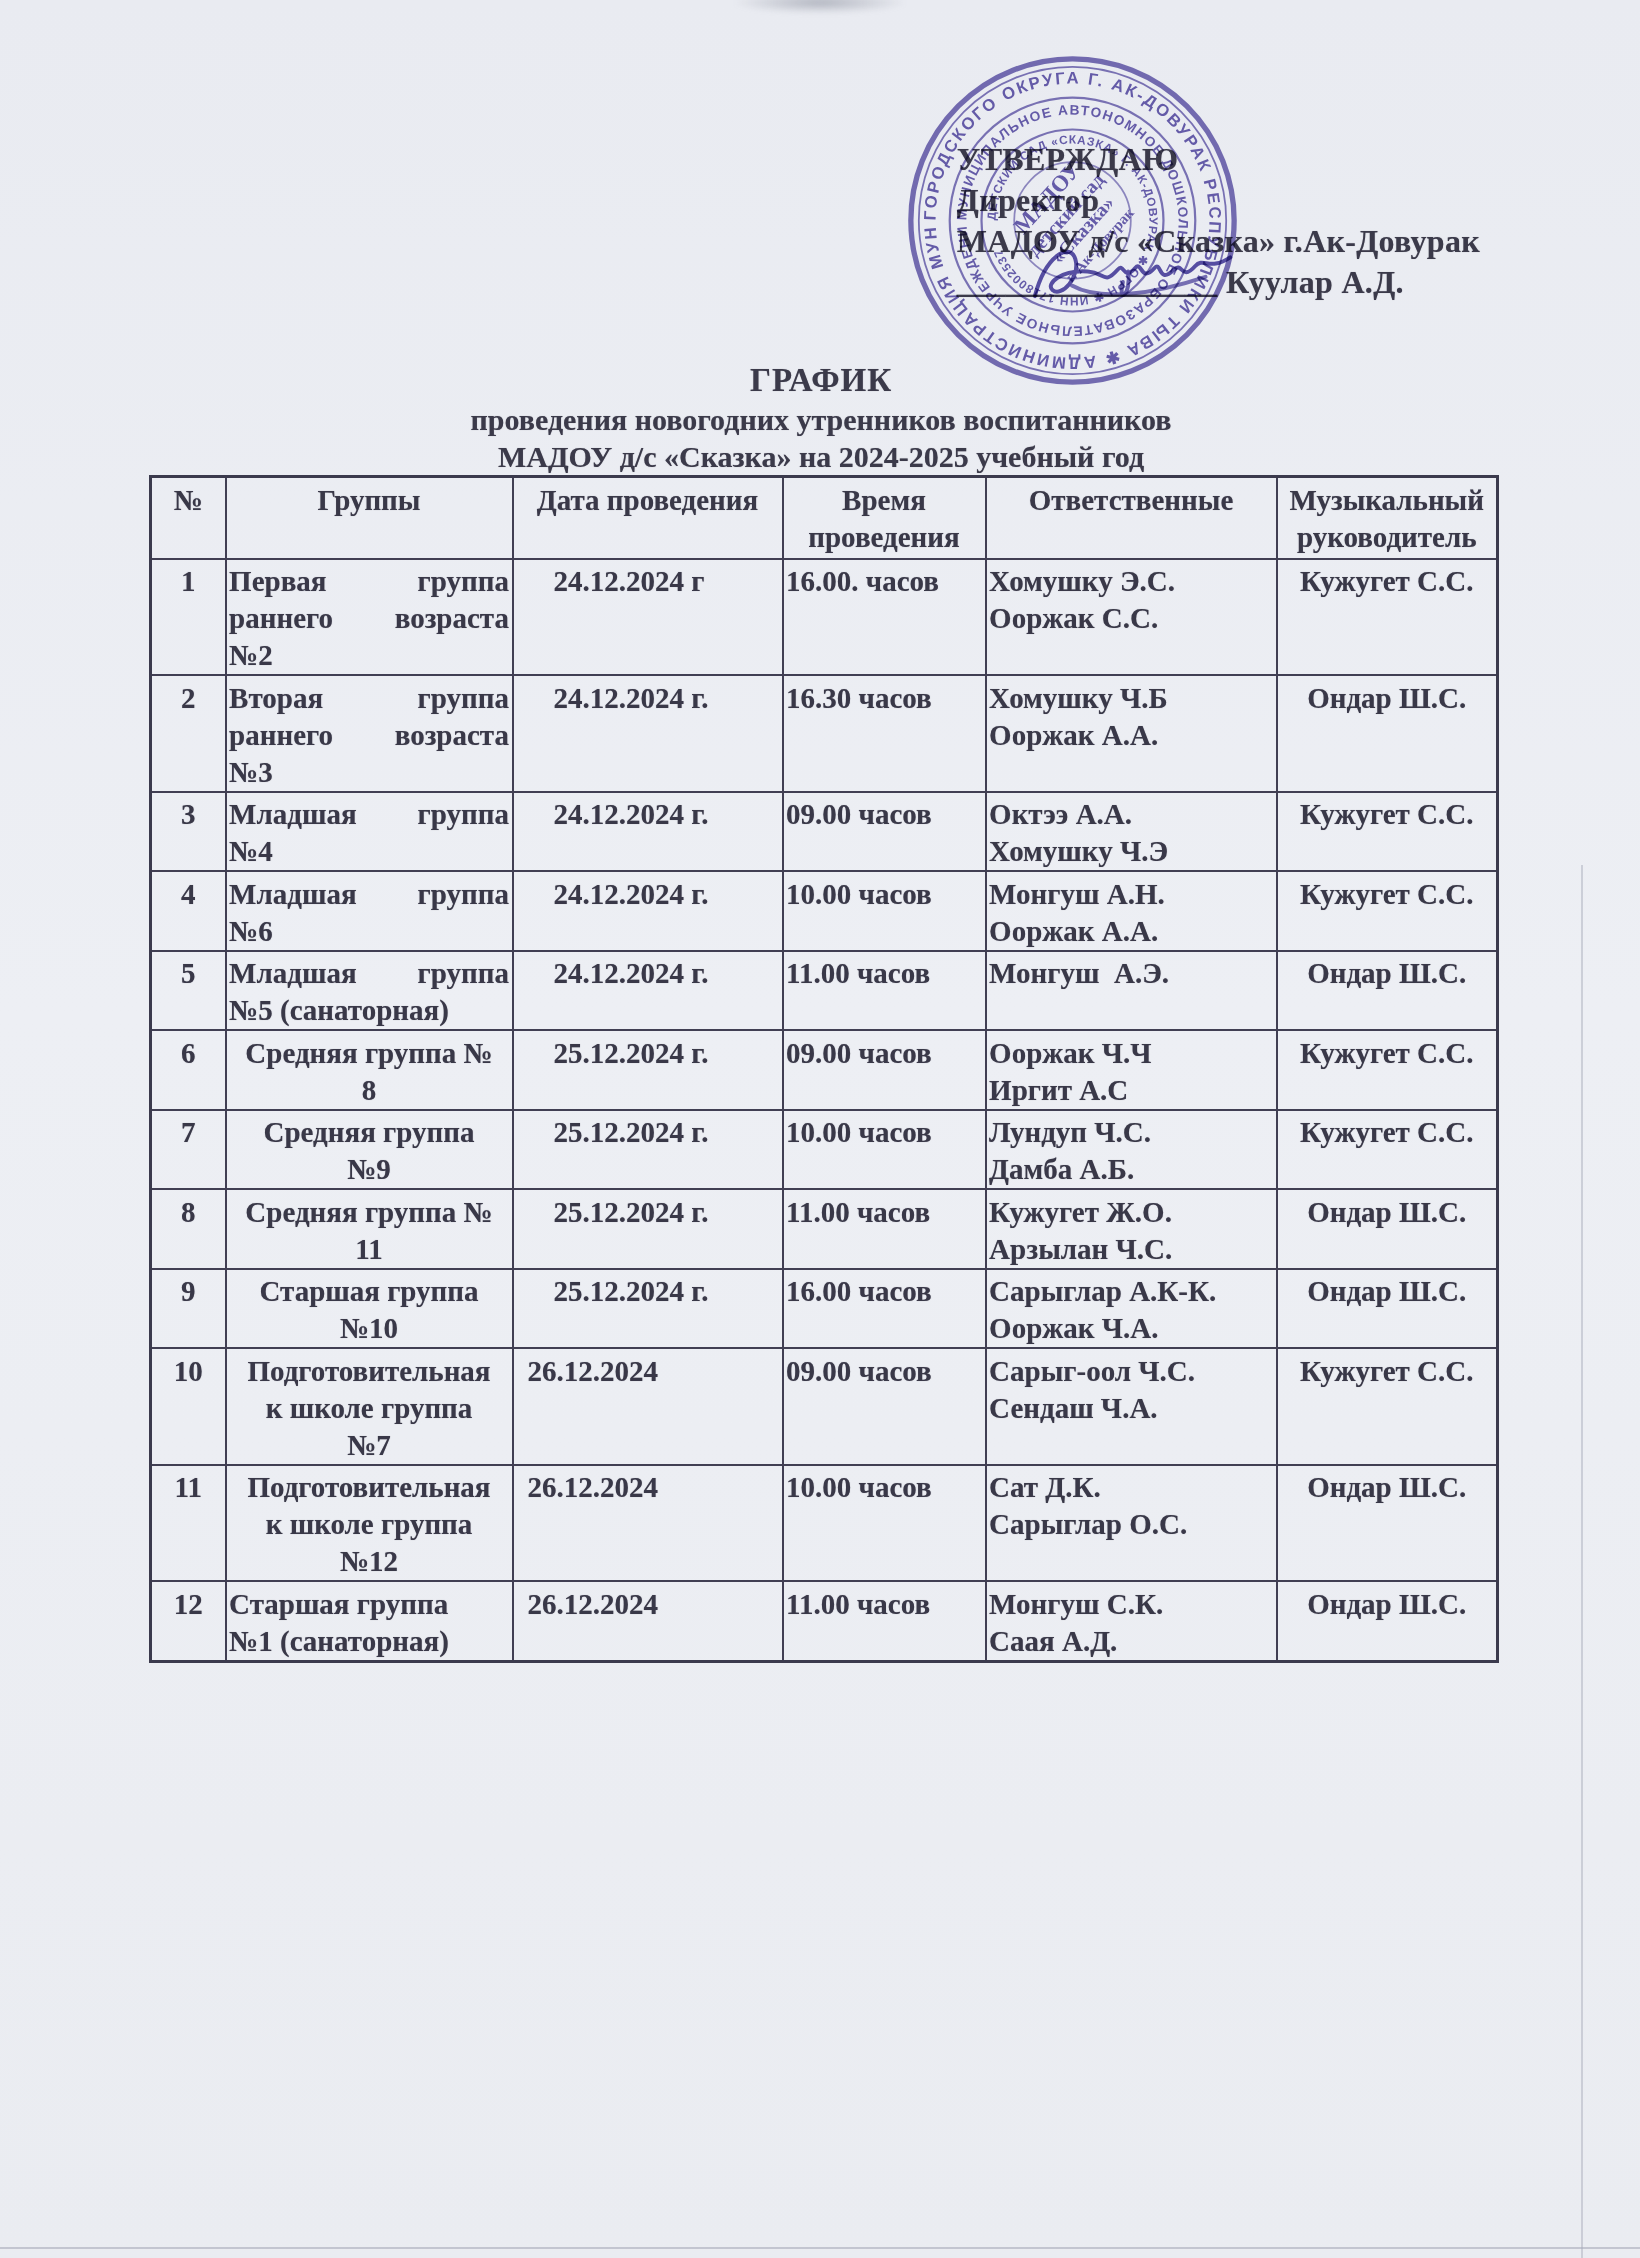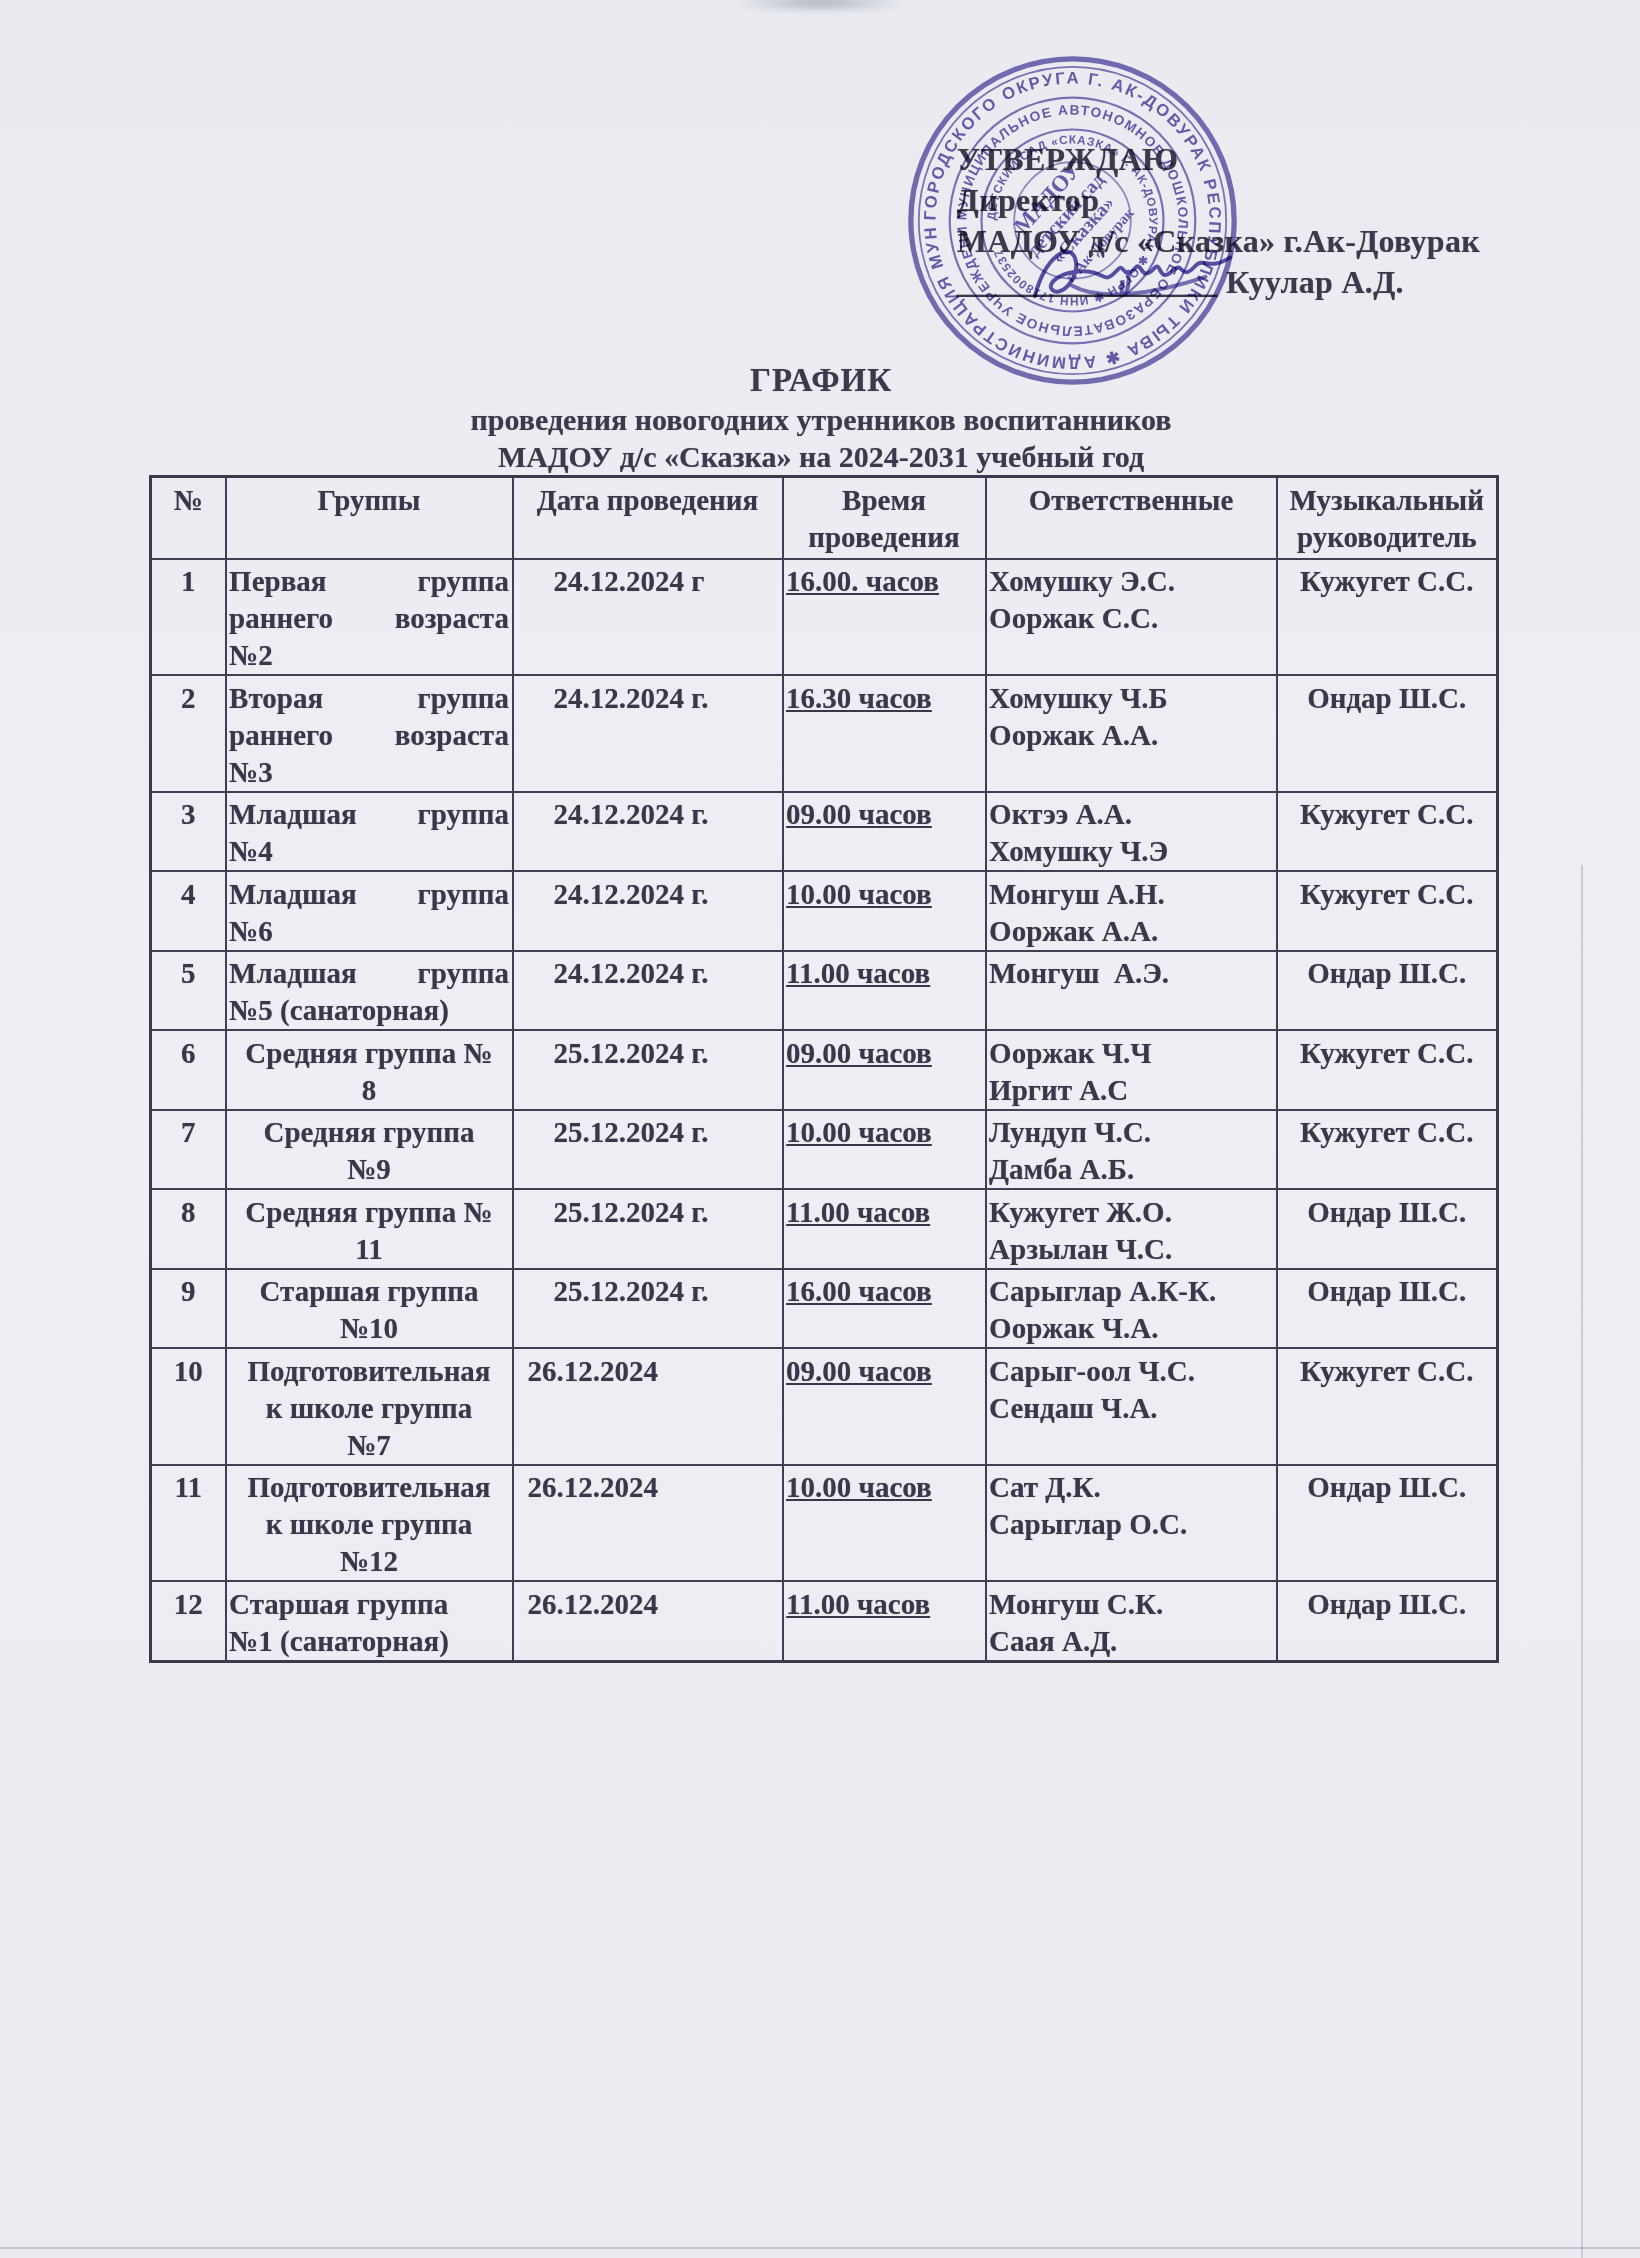--- a/index.html
+++ b/index.html
@@ -49,21 +49,21 @@
   table.schedule{border:3.5px solid #3b3a4d;}
   th{font-weight:700;text-align:center;height:76px;}
   tr.h2{height:76px;} tr.h3{height:109px;}
   td.c-num{text-align:center;}
   td.c-group{padding-left:10.6px;padding-right:10.6px;}
   .gj{text-align:justify;text-align-last:justify;}
   .gc{text-align:center;}
   .gl{text-align:left;}
   td.c-date.date-indent{padding-left:40px;}
   td.c-date.date-flush{padding-left:14px;}
-  td.c-time{padding-left:19.4px;text-decoration:underline;}
+  td.c-time{padding-left:19.4px;}
   td.c-resp{padding-left:14px;margin-top:44px;}
   td.c-music{text-align:center;}
   td .ln{white-space:pre-wrap;}
 </style>
 </head>
 <body>
 
 <div class="page">
 
   <div class="smudge-top"></div>
@@ -113,21 +113,21 @@
     <g fill="none" stroke="#41369c" stroke-width="4.5" stroke-linecap="round">
       <path d="M22,74 C34,28 62,12 68,32 C74,52 52,76 42,67 C34,60 52,44 82,46 C102,47 100,62 116,44 C124,35 122,58 136,42 C144,33 142,60 158,42 C166,33 162,62 180,44 C190,34 188,58 204,40 C214,29 220,46 244,30"></path>
       <path d="M64,62 C96,80 156,72 216,52" opacity=".8"></path>
       <path d="M128,46 C132,72 116,84 122,58" opacity=".9"></path>
     </g>
   </svg>
 
   <div class="title-block ink">
     <div class="title-main">ГРАФИК</div>
     <div class="title-sub">проведения новогодних утренников воспитанников</div>
-    <div class="title-sub">МАДОУ д/с «Сказка» на 2024-2031 учебный год</div>
+    <div class="title-sub">МАДОУ д/с «Сказка» на 2024-2025 учебный год</div>
   </div>
 
   <table class="schedule ink">
     <colgroup>
       <col style="width:75px">
         <col style="width:287px">
         <col style="width:270px">
       <col style="width:203px">
         <col style="width:291px">
         <col style="width:221px">

